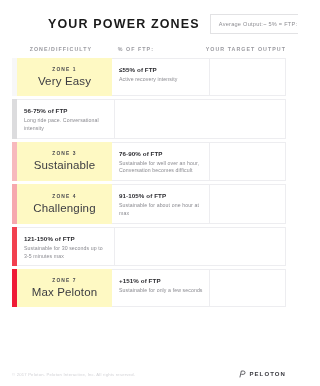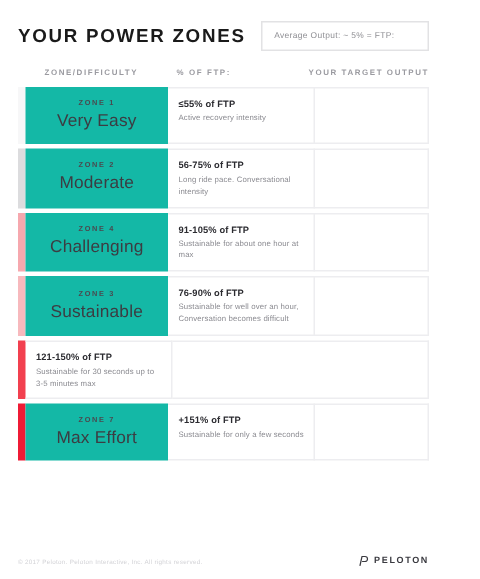--- a/index.html
+++ b/index.html
@@ -16,20 +16,21 @@
     box-sizing:border-box;
     position:relative;
   }
 
   
   .header{
     display:flex;
     align-items:center;
     padding:14px 12px 0 12px;
     box-sizing:border-box;
+    margin-left:36px;
   }
   .title{
     font-size:12.5px;
     font-weight:bold;
     letter-spacing:1.15px;
     color:#1a1a1a;
     white-space:nowrap;
   }
   .avg-box{
     margin-left:10px;
@@ -84,21 +85,21 @@
     margin-bottom:3px;
     min-height:38px;
   }
   .bar{
     width:5px;
     flex:none;
   }
   .cell-zone{
     width:95px;
     flex:none;
-    background:#14b8a6;
+    background:#fef9c3;
     display:flex;
     flex-direction:column;
     align-items:center;
     justify-content:center;
     padding:5px 2px;
     box-sizing:border-box;
   }
   .zone-num{
     font-size:4.9px;
     font-weight:bold;
@@ -205,67 +206,63 @@
           <div class="zone-name">Very Easy</div>
         </div>
         <div class="cell-ftp">
           <div class="ftp-pct">≤55% of FTP</div>
           <div class="ftp-desc">Active recovery intensity</div>
         </div>
         <div class="cell-target"></div>
       </div>
       <div class="row">
         <div class="bar" style="background: rgb(220, 220, 222);"></div>
-        <div class="cell-zone">
-          <div class="zone-num">ZONE 2</div>
-          <div class="zone-name">Moderate</div>
-        </div>
         <div class="cell-ftp">
           <div class="ftp-pct">56-75% of FTP</div>
           <div class="ftp-desc">Long ride pace. Conversational intensity</div>
         </div>
         <div class="cell-target"></div>
       </div>
       <div class="row">
+        <div class="bar" style="background: rgb(247, 185, 189);"></div>
+        <div class="cell-zone">
+          <div class="zone-num">ZONE 3</div>
+          <div class="zone-name">Sustainable</div>
+        </div>
+        <div class="cell-ftp">
+          <div class="ftp-pct">76-90% of FTP</div>
+          <div class="ftp-desc">Sustainable for well over an hour, Conversation becomes difficult</div>
+        </div>
+        <div class="cell-target"></div>
+      </div>
+      <div class="row">
         <div class="bar" style="background: rgb(246, 168, 174);"></div>
         <div class="cell-zone">
           <div class="zone-num">ZONE 4</div>
           <div class="zone-name">Challenging</div>
         </div>
         <div class="cell-ftp">
           <div class="ftp-pct">91-105% of FTP</div>
           <div class="ftp-desc">Sustainable for about one hour at max</div>
         </div>
         <div class="cell-target"></div>
       </div>
       <div class="row">
-        <div class="bar" style="background: rgb(247, 185, 189);"></div>
-        <div class="cell-zone">
-          <div class="zone-num">ZONE 3</div>
-          <div class="zone-name">Sustainable</div>
-        </div>
-        <div class="cell-ftp">
-          <div class="ftp-pct">76-90% of FTP</div>
-          <div class="ftp-desc">Sustainable for well over an hour, Conversation becomes difficult</div>
-        </div>
-        <div class="cell-target"></div>
-      </div>
-      <div class="row">
         <div class="bar" style="background: rgb(242, 64, 79);"></div>
         <div class="cell-ftp">
           <div class="ftp-pct">121-150% of FTP</div>
           <div class="ftp-desc">Sustainable for 30 seconds up to 3-5 minutes max</div>
         </div>
         <div class="cell-target"></div>
       </div>
       <div class="row">
         <div class="bar" style="background: rgb(239, 27, 53);"></div>
         <div class="cell-zone">
           <div class="zone-num">ZONE 7</div>
-          <div class="zone-name">Max Effort</div>
+          <div class="zone-name">Max Peloton</div>
         </div>
         <div class="cell-ftp">
           <div class="ftp-pct">+151% of FTP</div>
           <div class="ftp-desc">Sustainable for only a few seconds</div>
         </div>
         <div class="cell-target"></div>
       </div>
     </div>
 
   <div class="footer">

